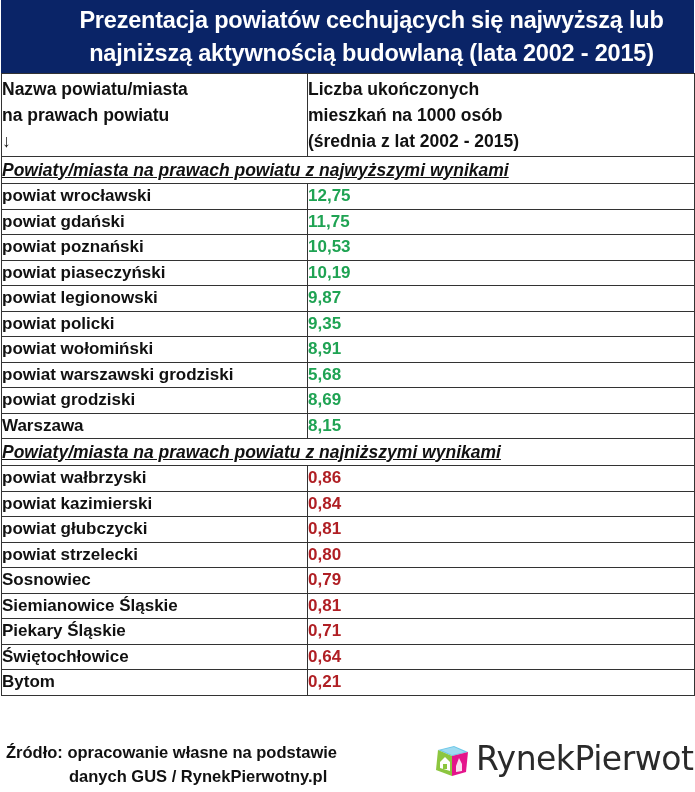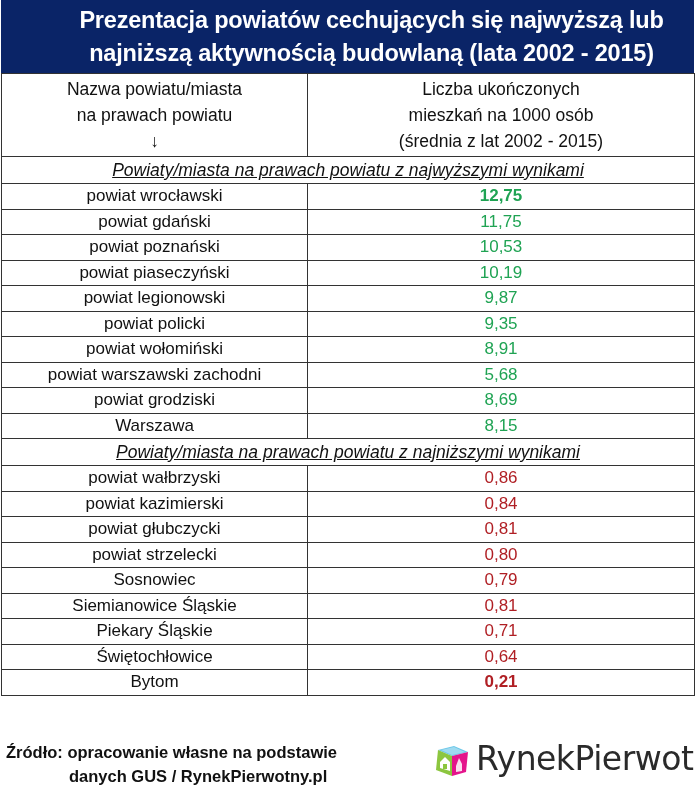--- a/index.html
+++ b/index.html
@@ -10,22 +10,22 @@
     background: #0a2467; color: #ffffff; text-align: center;
     font-weight: bold; font-size: 23.5px; line-height: 33px;
     box-sizing: border-box; padding-top: 4px; letter-spacing: -0.2px; padding-left: 48px;
   }
   .title-banner span { display: block; }
   table.data-table {
     position: absolute; left: 1px; top: 73px; width: 693px;
     border-collapse: collapse; table-layout: fixed;
   }
   table.data-table td {
-    border: 1.5px solid #333; padding: 0; text-align: center;
-    font-size: 17px; vertical-align: middle; white-space: nowrap; overflow: hidden;
+    border: 1.5px solid #333; padding: 0; text-align: left;
+    font-size: 17px; vertical-align: middle; white-space: nowrap; overflow: hidden; font-weight: bold;
   }
   col.c1 { width: 306px; }
   col.c2 { width: 387px; }
   tr.head-row td { height: 82px; font-size: 17.5px; line-height: 26px; }
   tr.head-row td span { display: block; }
   tr.section-row td { height: 26px; font-style: italic; text-decoration: underline; font-size: 17.5px; }
   tr.data-row td { height: 24.5px; line-height: 24px; }
   .val-high { color: #1fa353; }
   .val-low { color: #b01f24; }
   .val-strong { font-weight: bold; }
@@ -91,21 +91,21 @@
       </tr>
     <tr class="data-row">
         <td>powiat policki</td>
         <td class="val-high">9,35</td>
       </tr>
     <tr class="data-row">
         <td>powiat wołomiński</td>
         <td class="val-high">8,91</td>
       </tr>
     <tr class="data-row">
-        <td>powiat warszawski zachodni</td>
+        <td>powiat warszawski grodziski</td>
         <td class="val-high">5,68</td>
       </tr>
     <tr class="data-row">
         <td>powiat grodziski</td>
         <td class="val-high">8,69</td>
       </tr>
     <tr class="data-row">
         <td>Warszawa</td>
         <td class="val-high">8,15</td>
       </tr>

